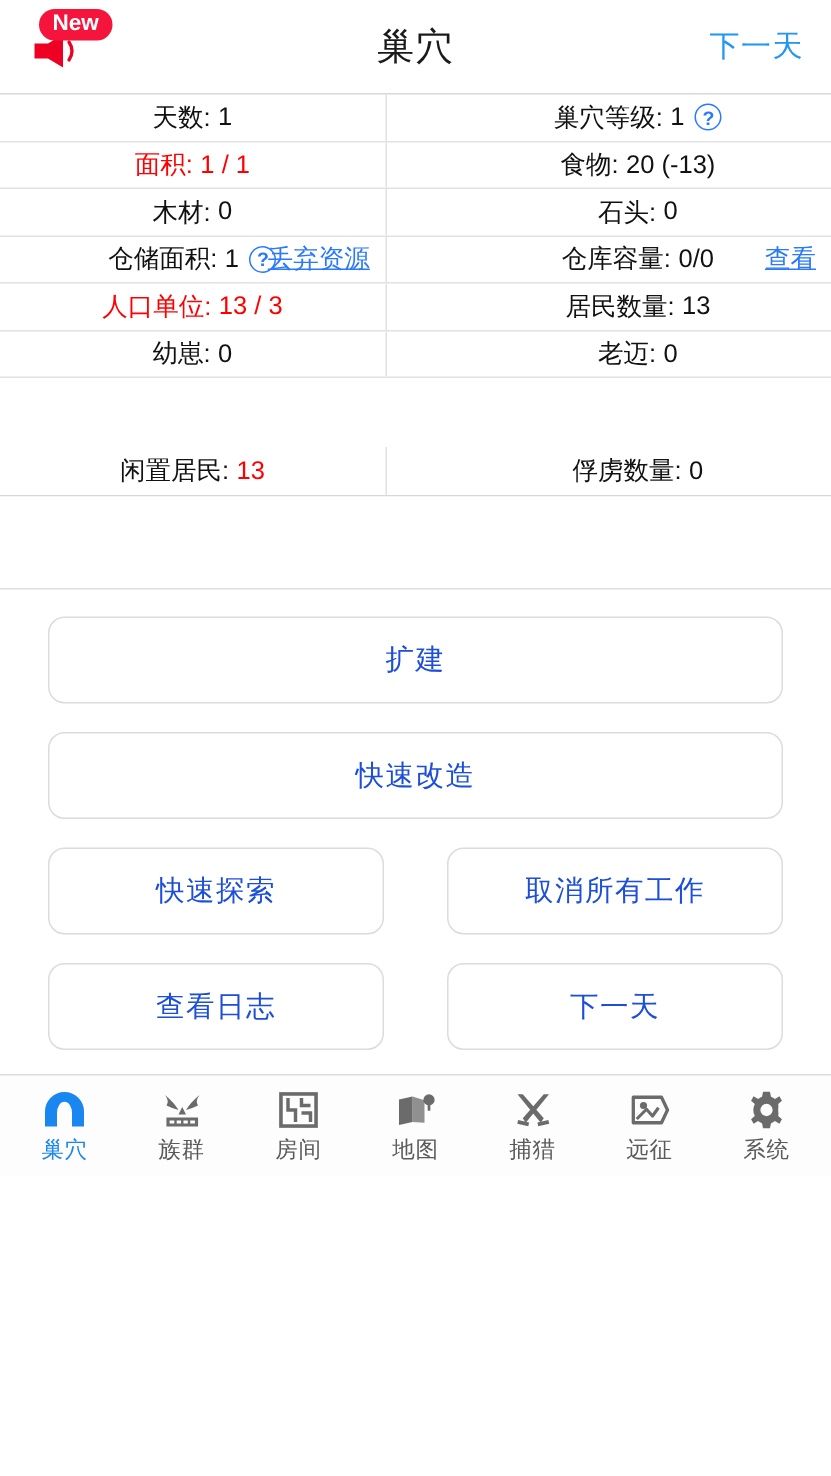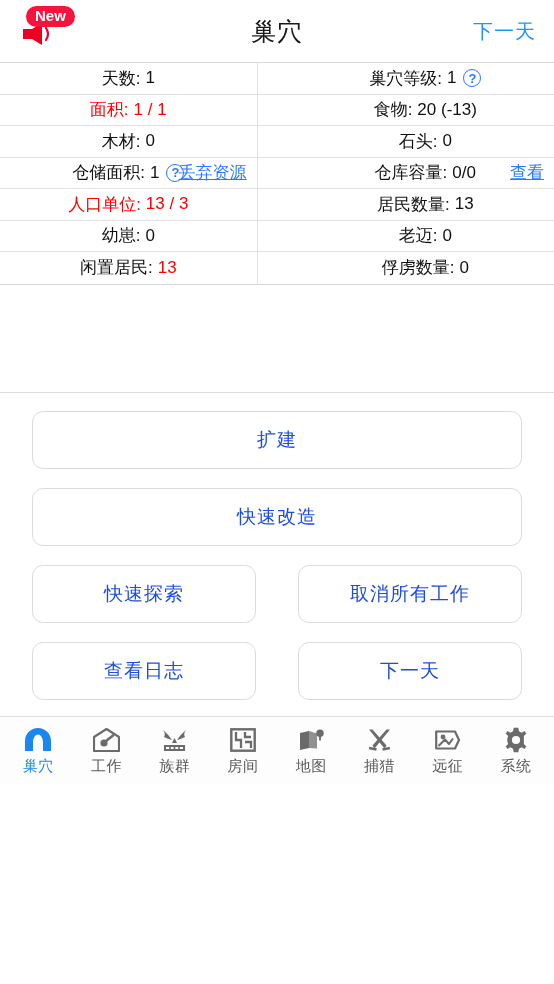--- a/index.html
+++ b/index.html
@@ -77,21 +77,21 @@
     border-top: 1px solid #d8d8d8;
     border-bottom: 1px solid #d8d8d8;
     background: #ffffff;
   }
   .stats-row {
     display: flex;
     height: 31.5px;
     border-bottom: 1px solid #e2e2e2;
     gap: 39px;
   }
-  .stats-row:last-child { border-bottom: none; }
+  .stats-row:last-child { border-bottom: none; margin-top: 46px; }
   .stats-cell {
     flex: 1 1 50%;
     position: relative;
     display: flex;
     align-items: center;
     justify-content: center;
     font-size: 17px;
     padding: 0 10px;
     min-width: 0;
   }
@@ -313,30 +313,20 @@
         <span class="tab-icon">
           <svg width="28" height="24" viewBox="0 0 28 24">
             <path d="M1 23 L1 13 A13 13 0 0 1 27 13 L27 23 L19 23 L19 14 A5 7.5 0 0 0 9 14 L9 23 Z" fill="currentColor"></path>
           </svg>
         </span>
         <span class="tab-label">巢穴</span>
       </div>
       <div class="tab">
         <span class="tab-icon">
           <svg width="27" height="24" viewBox="0 0 27 24">
-            <path d="M13.5 1 L26 9 L26 23 L1 23 L1 9 Z" fill="none" stroke="currentColor" stroke-width="2.2" stroke-linejoin="round"></path>
-            <circle cx="11" cy="15" r="3.6" fill="currentColor"></circle>
-            <path d="M13 13 L20 7.5" stroke="currentColor" stroke-width="2.6" stroke-linecap="round"></path>
-          </svg>
-        </span>
-        <span class="tab-label">工作</span>
-      </div>
-      <div class="tab">
-        <span class="tab-icon">
-          <svg width="27" height="24" viewBox="0 0 27 24">
             <path d="M2 2 Q8 7 11 12 Q7 11 3 9 Q5 6 2 2 Z" fill="currentColor"></path>
             <path d="M25 2 Q19 7 16 12 Q20 11 24 9 Q22 6 25 2 Z" fill="currentColor"></path>
             <path d="M13.5 10 L16 15 L11 15 Z" fill="currentColor"></path>
             <path d="M4 18 L23 18 L23 22 L4 22 Z" fill="none" stroke="currentColor" stroke-width="2.1"></path>
             <path d="M9 18 L9 22 M13.5 18 L13.5 22 M18 18 L18 22" stroke="currentColor" stroke-width="1.6"></path>
           </svg>
         </span>
         <span class="tab-label">族群</span>
       </div>
       <div class="tab">

